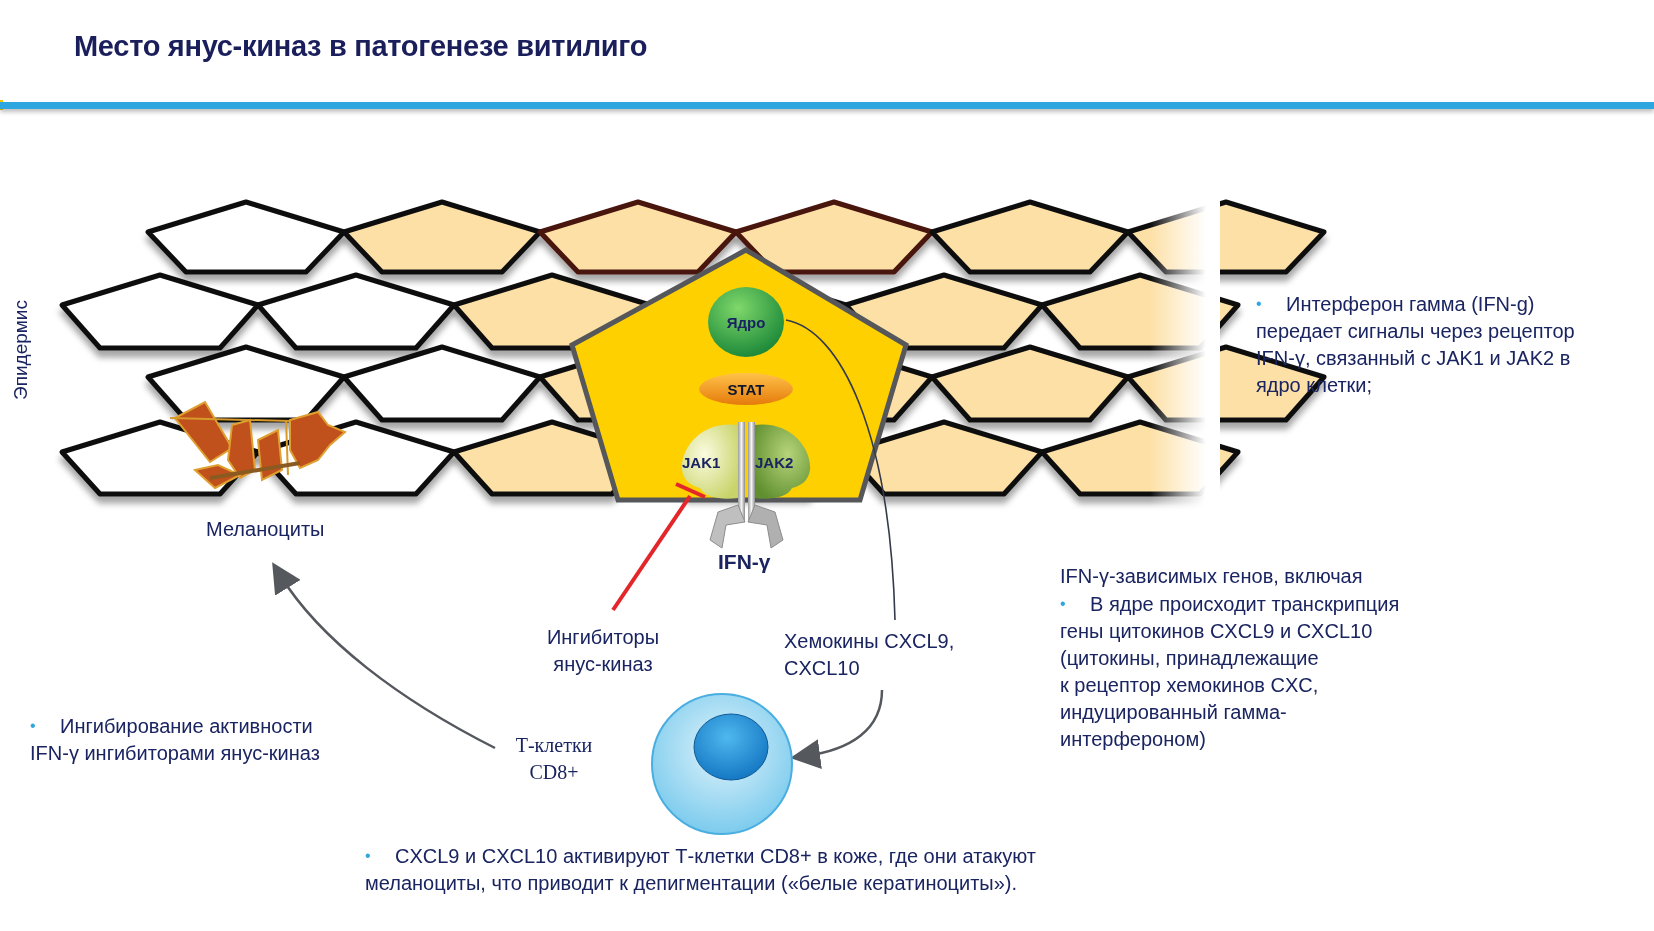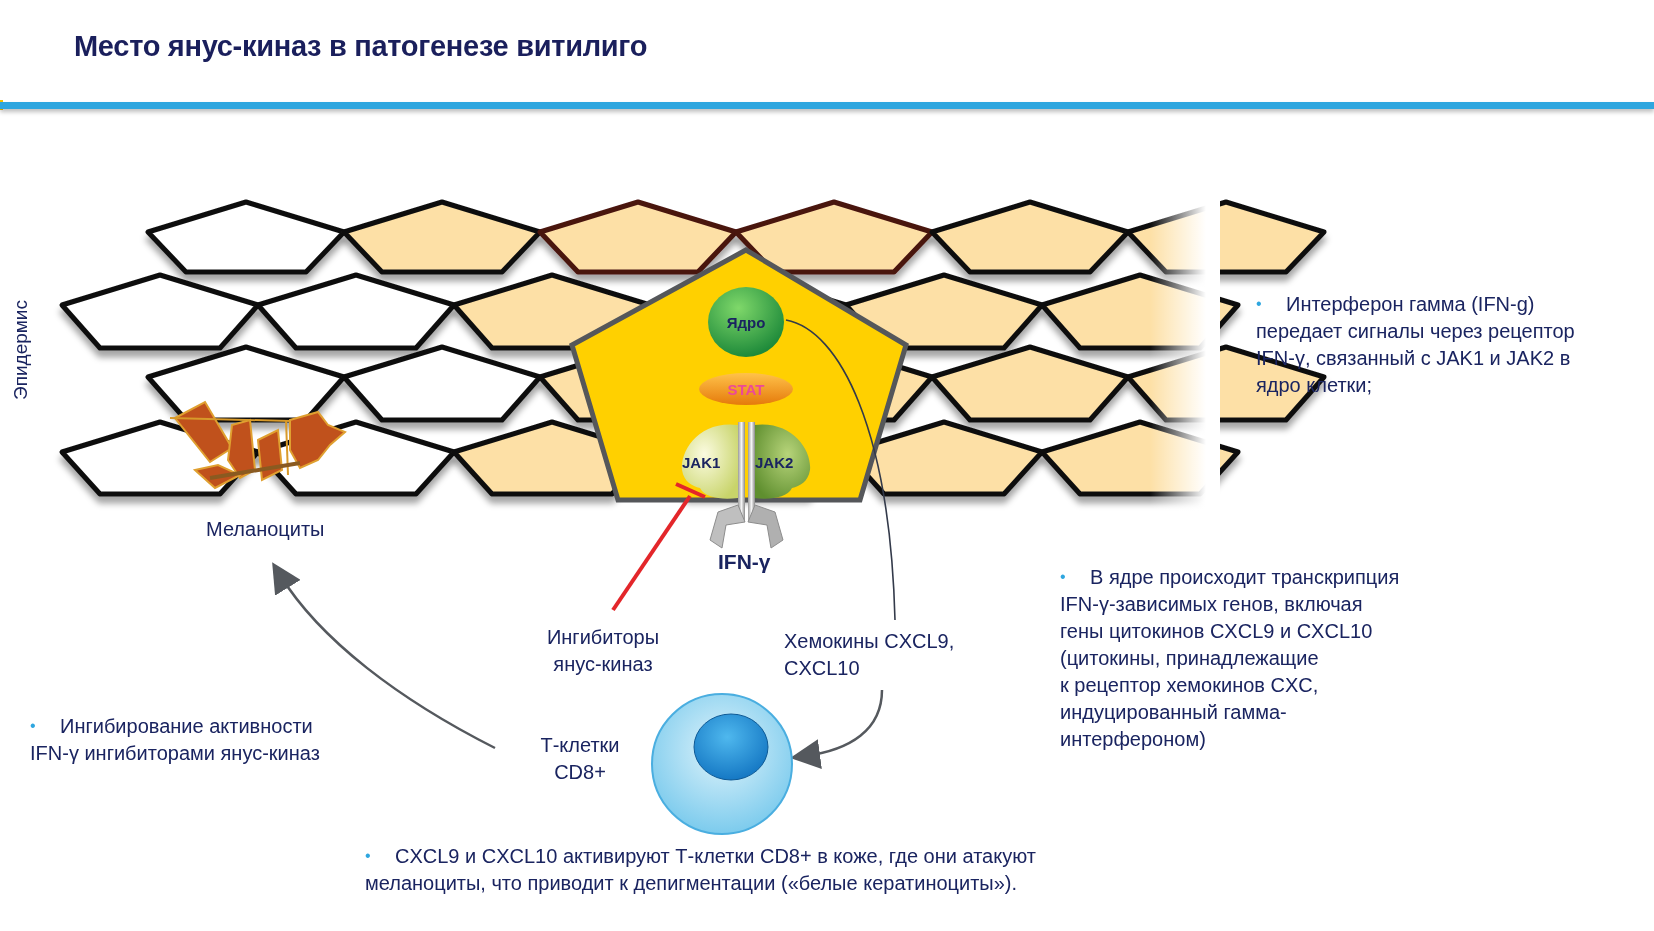--- a/index.html
+++ b/index.html
@@ -136,48 +136,48 @@
     <ellipse cx="731" cy="747" rx="37" ry="33" fill="url(#gTnuc)" stroke="#0e5a96" stroke-width="1"></ellipse>
   </g>
 </svg>
 
 <div class="fade"></div>
 
 <div class="vlabel">Эпидермис</div>
 <div class="txt" style="left:206px;top:516px;">Меланоциты</div>
 
 <div class="txt bold-label" style="left:712px;top:309px;font-size:15px;color:#1a2460;width:68px;text-align:center;">Ядро</div>
-<div class="txt bold-label" style="left:712px;top:376px;font-size:15px;color:#ec4899;width:68px;text-align:center;">STAT</div>
+<div class="txt bold-label" style="left:712px;top:376px;font-size:15px;color:#0f172a;width:68px;text-align:center;">STAT</div>
 <div class="txt bold-label" style="left:682px;top:449px;font-size:15px;">JAK1</div>
 <div class="txt bold-label" style="left:755px;top:449px;font-size:15px;">JAK2</div>
 <div class="txt bold-label" style="left:718px;top:548px;font-size:21px;">IFN-γ</div>
 
 <div class="txt center" style="left:530px;top:624px;width:146px;">
   <div>Ингибиторы</div>
   <div>янус-киназ</div>
 </div>
 <div class="txt" style="left:784px;top:628px;">
   <div>Хемокины CXCL9,</div>
   <div>CXCL10</div>
 </div>
-<div class="txt center" style="left:530px;top:732px;width:100px;">
+<div class="txt center" style="left:504px;top:732px;width:100px;font-family:Liberation Serif, serif;">
   <div>Т-клетки</div>
   <div>CD8+</div>
 </div>
 
 <div class="txt" style="left:1256px;top:290px;width:400px;">
   <div><span class="bullet">•</span><span>Интерферон гамма (IFN-g)</span></div>
   <div>передает сигналы через рецептор</div>
   <div>IFN-γ, связанный с JAK1 и JAK2 в</div>
   <div>ядро клетки;</div>
 </div>
 
 <div class="txt" style="left:1060px;top:563px;width:420px;">
+  <div>IFN-γ-зависимых генов, включая</div>
   <div><span class="bullet">•</span><span>В ядре происходит транскрипция</span></div>
-  <div>IFN-γ-зависимых генов, включая</div>
   <div>гены цитокинов CXCL9 и CXCL10</div>
   <div>(цитокины, принадлежащие</div>
   <div>к рецептор хемокинов CXC,</div>
   <div>индуцированный гамма-</div>
   <div>интерфероном)</div>
 </div>
 
 <div class="txt" style="left:30px;top:692px;width:360px;margin-top:20px;">
   <div><span class="bullet">•</span><span>Ингибирование активности</span></div>
   <div>IFN-γ ингибиторами янус-киназ</div>

